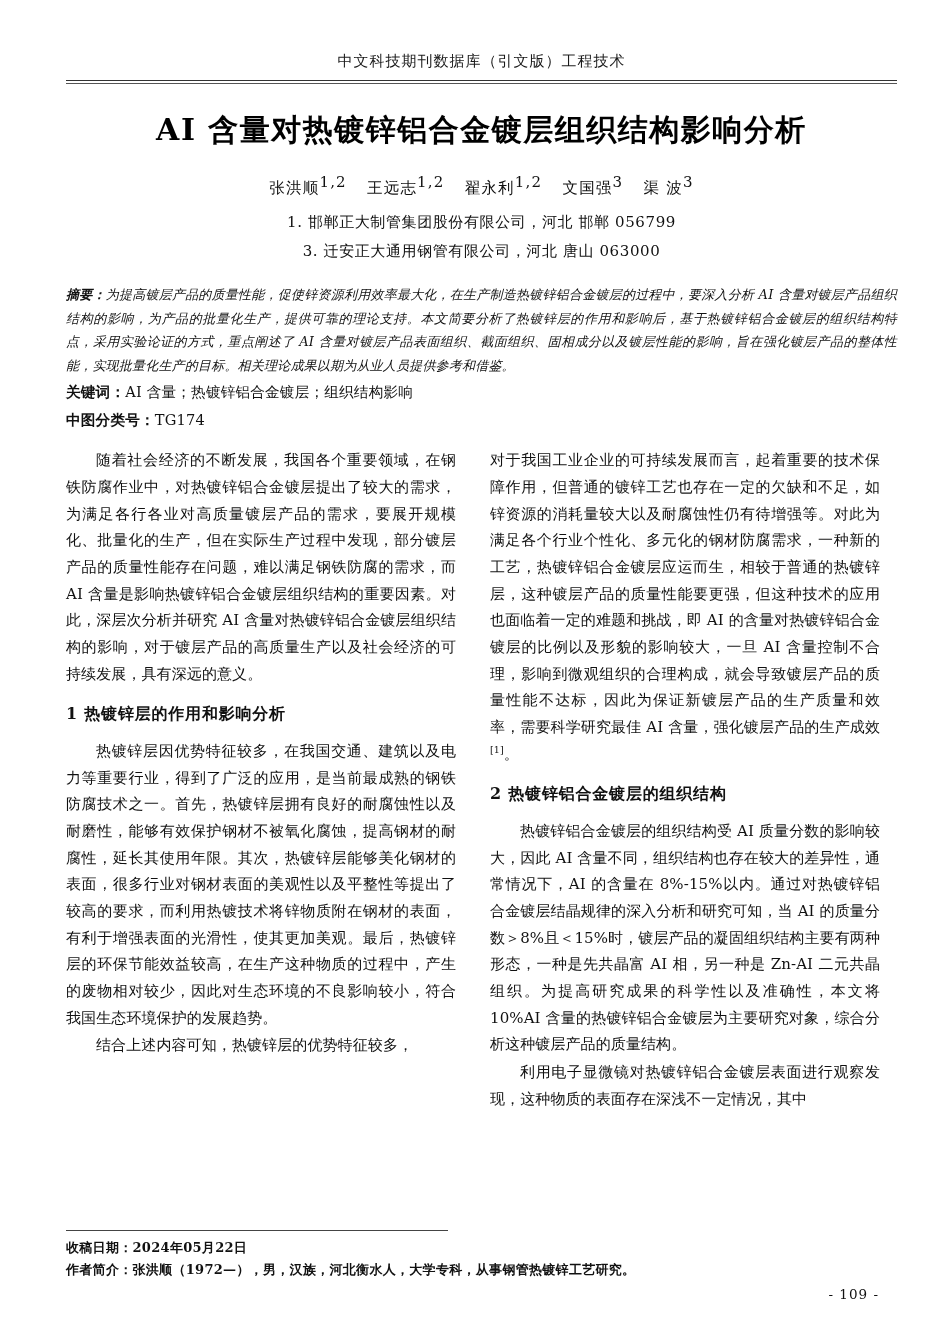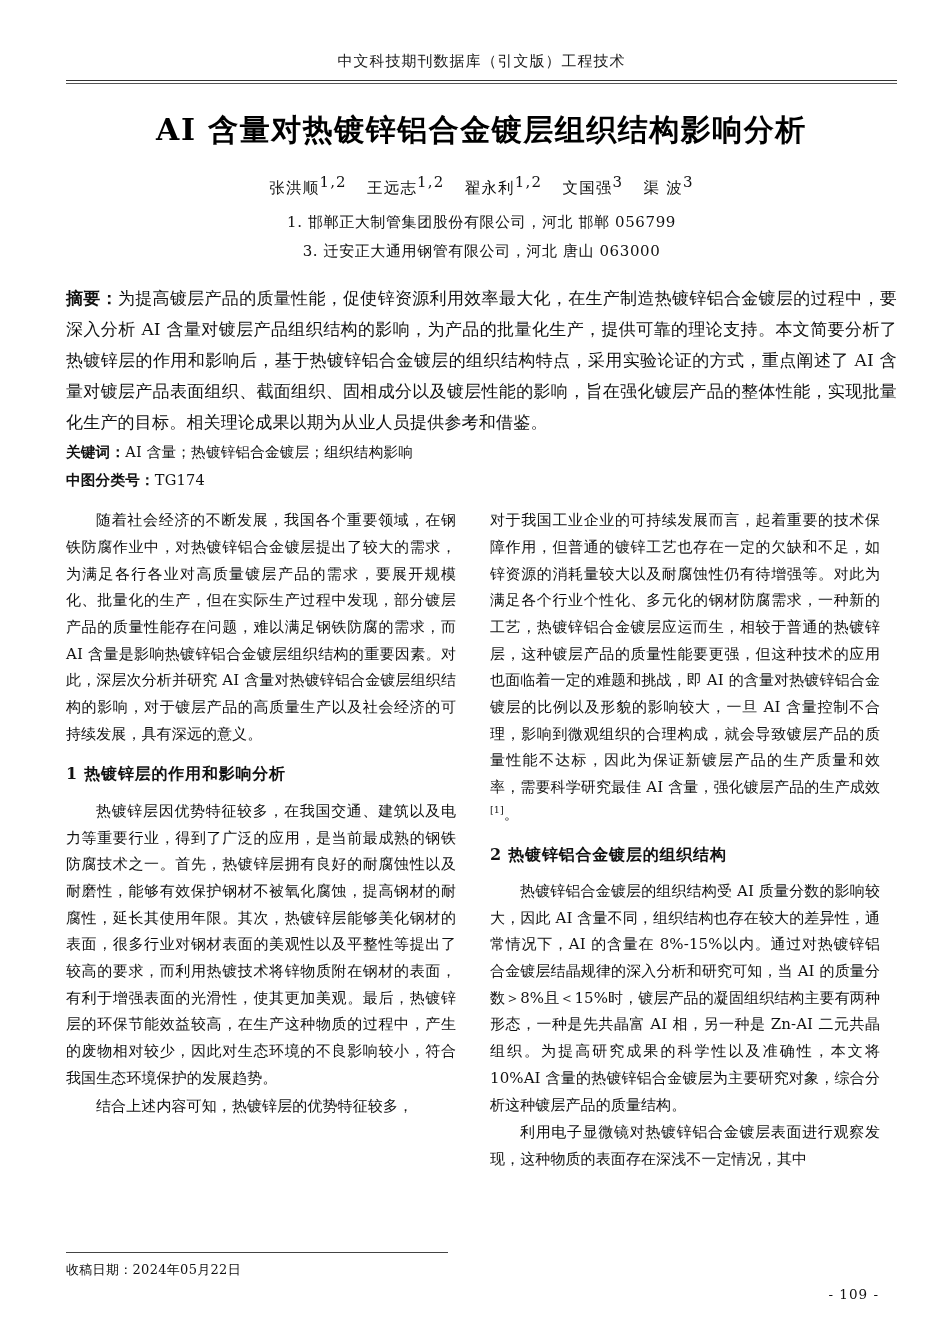--- a/index.html
+++ b/index.html
@@ -61,25 +61,26 @@
     width: 14px;
   }
   .affil {
     text-align: center;
     font-size: 15px;
     letter-spacing: 0.6px;
     margin-bottom: 10px;
   }
   .abstract-block {
     margin-top: 22px;
-    font-size: 17px;
+    font-size: 13px;
     line-height: 1.82;
     text-align: justify;
     text-justify: inter-ideograph;
     letter-spacing: 0.2px;
+    font-style: italic;
   }
   .lbl {
     font-weight: bold;
   }
   .kw, .clc {
     font-size: 14.6px;
     line-height: 1.9;
     letter-spacing: 0.2px;
   }
   .columns {
@@ -112,20 +113,21 @@
     vertical-align: super;
   }
   .footnotes {
     position: absolute;
     left: 66px;
     bottom: 54px;
     width: 600px;
     font-size: 13px;
     line-height: 1.75;
     letter-spacing: 0.3px;
+    font-weight: bold;
   }
   .foot-rule {
     border-top: 0.9px solid #444;
     width: 382px;
     margin-bottom: 6px;
   }
   .page-num {
     position: absolute;
     right: 66px;
     bottom: 34px;
@@ -177,16 +179,17 @@
       <p style="text-indent:0"><span>对于我国工业企业的可持续发展而言，起着重要的技术保障作用，但普通的镀锌工艺也存在一定的欠缺和不足，如锌资源的消耗量较大以及耐腐蚀性仍有待增强等。对此为满足各个行业个性化、多元化的钢材防腐需求，一种新的工艺，热镀锌铝合金镀层应运而生，相较于普通的热镀锌层，这种镀层产品的质量性能要更强，但这种技术的应用也面临着一定的难题和挑战，即 AI 的含量对热镀锌铝合金镀层的比例以及形貌的影响较大，一旦 AI 含量控制不合理，影响到微观组织的合理构成，就会导致镀层产品的质量性能不达标，因此为保证新镀层产品的生产质量和效率，需要科学研究最佳 AI 含量，强化镀层产品的生产成效</span><sup class="ref">[1]</sup><span>。</span></p>
       <h2 class="sec">2  热镀锌铝合金镀层的组织结构</h2>
       <p>热镀锌铝合金镀层的组织结构受 AI 质量分数的影响较大，因此 AI 含量不同，组织结构也存在较大的差异性，通常情况下，AI 的含量在 8%-15%以内。通过对热镀锌铝合金镀层结晶规律的深入分析和研究可知，当 AI 的质量分数＞8%且＜15%时，镀层产品的凝固组织结构主要有两种形态，一种是先共晶富 AI 相，另一种是 Zn-AI 二元共晶组织。为提高研究成果的科学性以及准确性，本文将 10%AI 含量的热镀锌铝合金镀层为主要研究对象，综合分析这种镀层产品的质量结构。</p>
       <p>利用电子显微镜对热镀锌铝合金镀层表面进行观察发现，这种物质的表面存在深浅不一定情况，其中</p>
     </div>
   </div>
 
   <div class="footnotes">
     <div class="foot-rule"></div>
     <div><span>收稿日期：</span><span>2024年05月22日</span></div>
+    <div><span>作者简介：</span><span>张洪顺（1972—），男，汉族，河北衡水人，大学专科，从事钢管热镀锌工艺研究。</span></div>
   </div>
 
   <div class="page-num">- 109 -</div>
 </div>
 
 </body></html>

